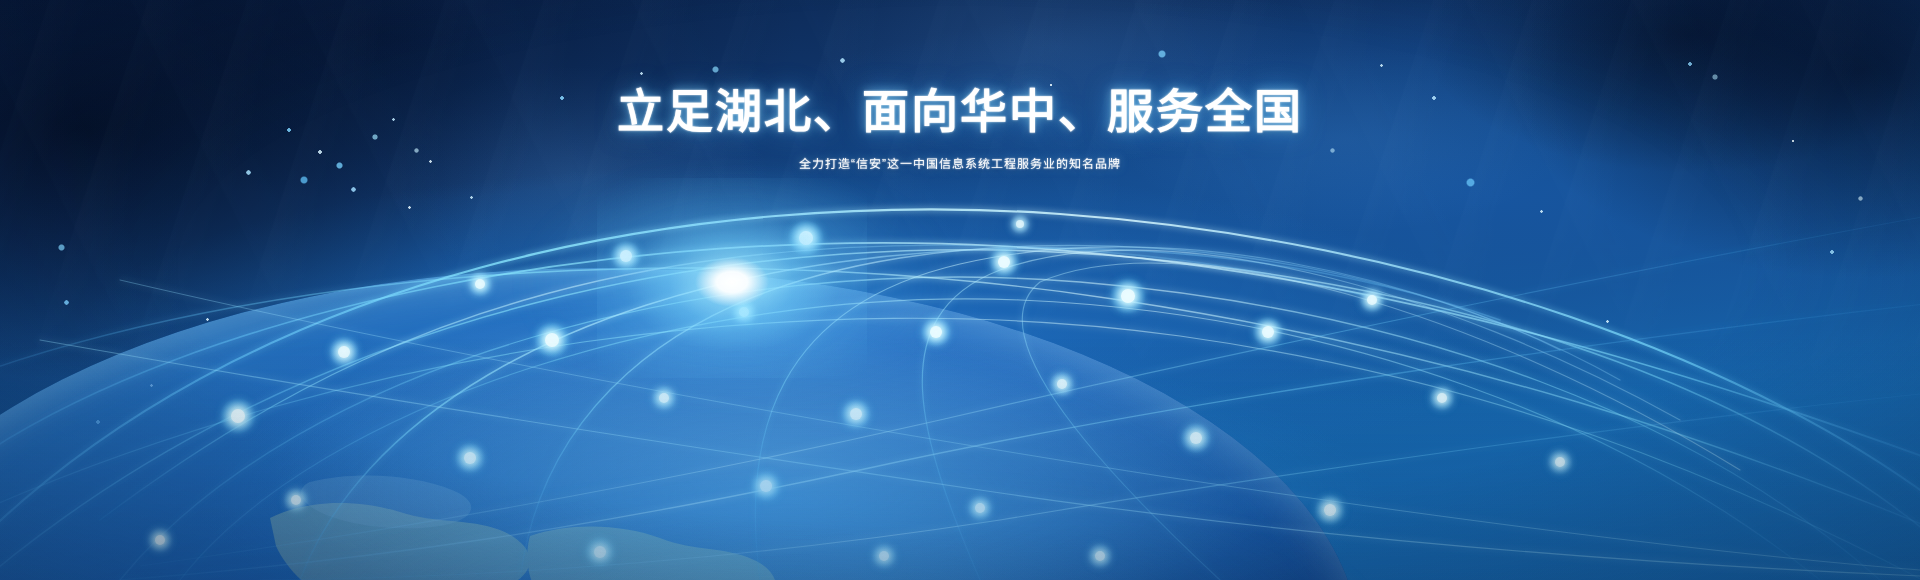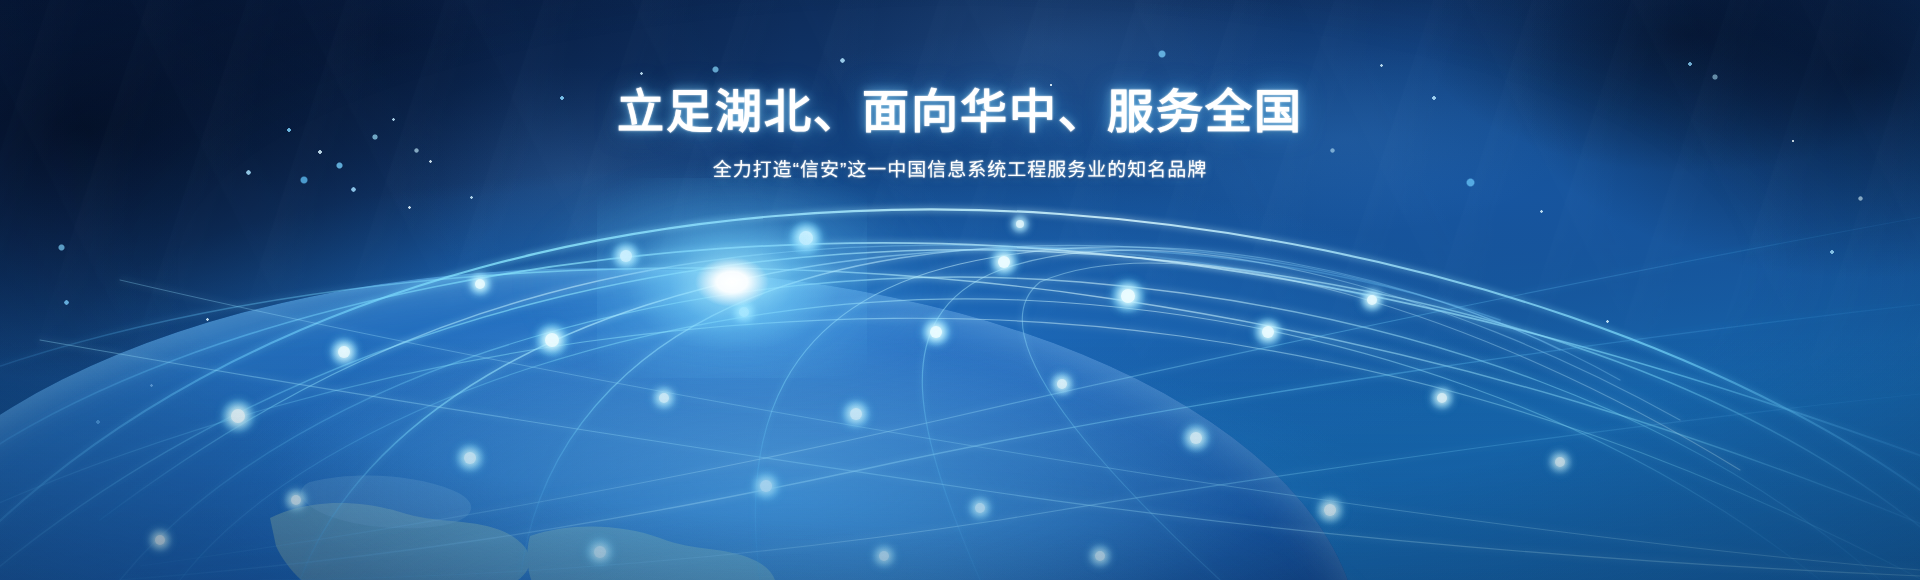--- a/index.html
+++ b/index.html
@@ -181,21 +181,21 @@
     line-height:1.12;
     white-space:nowrap;
     text-shadow:
       0 0 2px rgba(255,255,255,.95),
       0 0 10px rgba(130,215,255,.75),
       0 0 24px rgba(80,180,255,.55),
       0 2px 6px rgba(4,32,80,.70);
   }
   #subline{
     margin-top:15px;
-    font-size:19px;
+    font-size:12px;
     font-weight:normal;
     letter-spacing:1px;
     color:#ffffff;
     white-space:nowrap;
     text-shadow:
       0 0 2px rgba(255,255,255,.8),
       0 0 9px rgba(120,205,255,.60),
       0 1px 4px rgba(4,28,72,.70);
   }
 </style>

